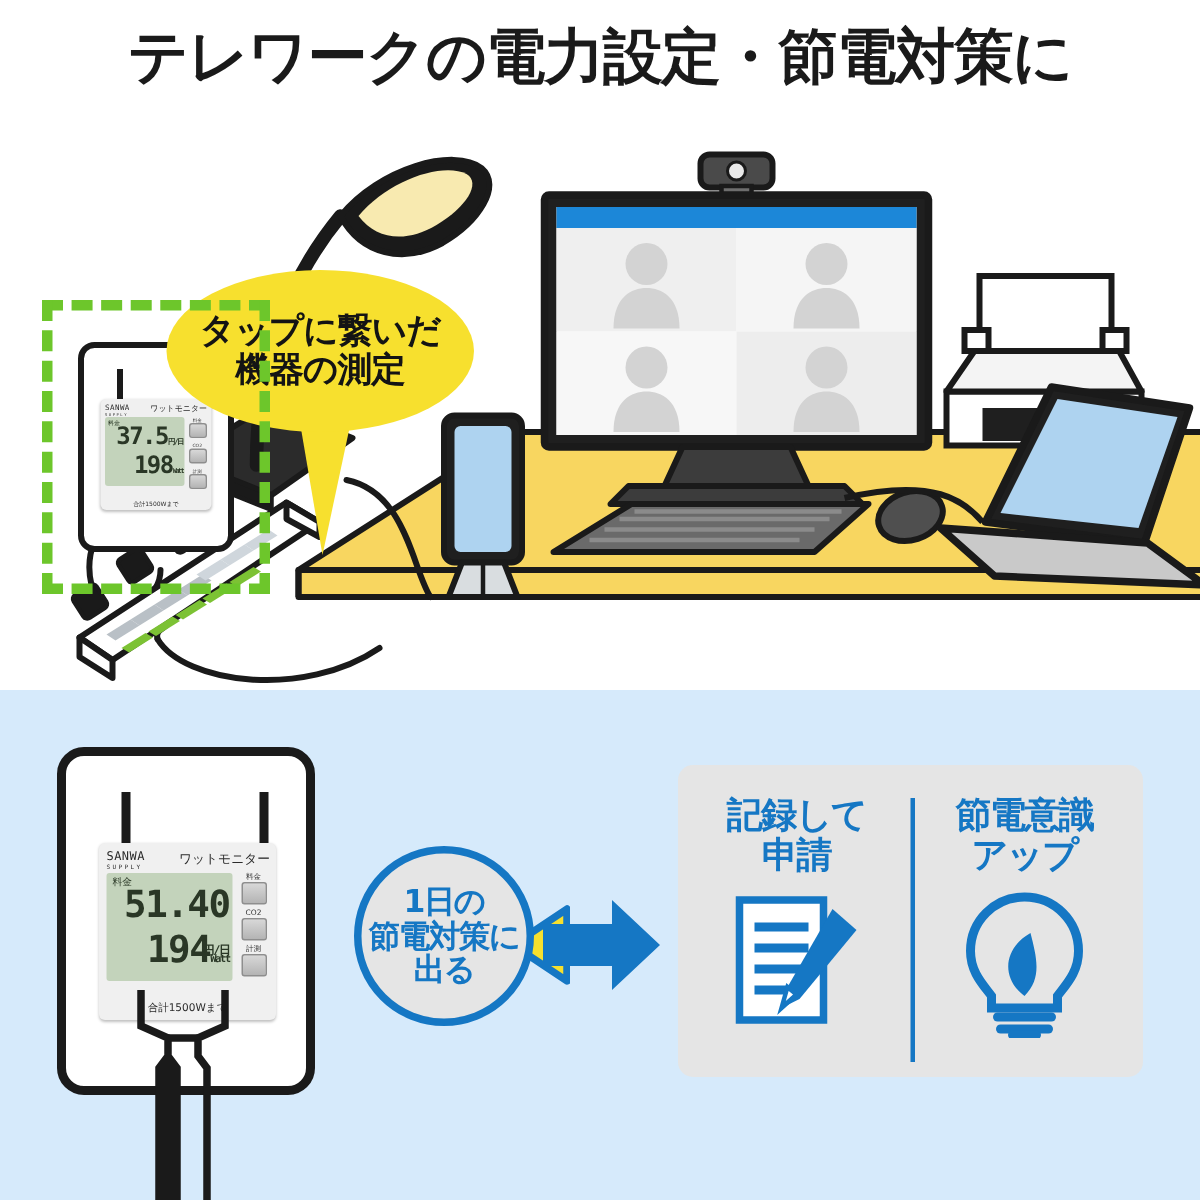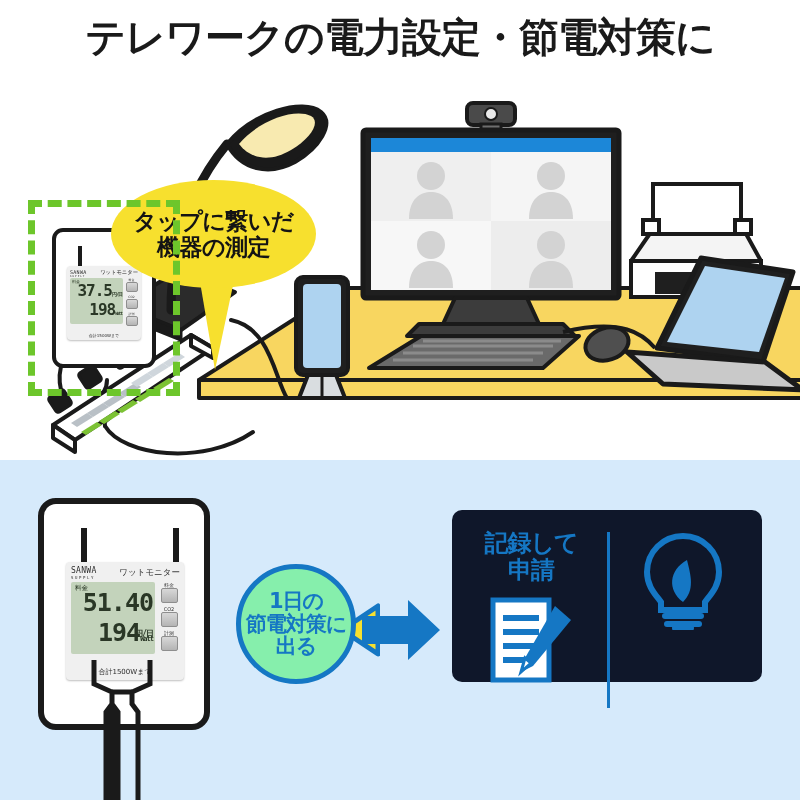--- a/index.html
+++ b/index.html
@@ -137,34 +137,34 @@
   
   .dashbox{
     position:absolute;left:28px;top:200px;width:152px;height:196px;
     border:7px dashed #6dc62b;box-sizing:border-box;z-index:7;
     pointer-events:none;
   }
 
   
   .circle{
     position:absolute;left:236px;top:564px;width:120px;height:120px;
-    border-radius:50%;background:#86efac;border:5px solid #1577c4;
+    border-radius:50%;background:#e5e5e5;border:5px solid #1577c4;
     box-sizing:border-box;display:flex;align-items:center;justify-content:center;
     z-index:5;
   }
   .circle-txt{
     text-align:center;line-height:1.07;font-size:21px;font-weight:bold;
     color:#1577c4;font-family:"DejaVu Sans","Liberation Sans",sans-serif;
     letter-spacing:-1px;
   }
 
   
   .card{
-    position:absolute;left:452px;top:510px;width:310px;height:172px;
-    background:#0f172a;border-radius:10px;z-index:3;
+    position:absolute;left:452px;top:510px;width:310px;height:208px;
+    background:#e5e5e5;border-radius:10px;z-index:3;
   }
   .card .col{
     position:absolute;top:0;width:150px;height:220px;
     display:flex;flex-direction:column;align-items:center;justify-content:flex-start;
     padding-top:20px;box-sizing:border-box;
   }
   .card .col.left{left:4px;}
   .card .col.right{right:4px;}
   .card .divider{
     position:absolute;left:155px;top:22px;width:3px;height:176px;background:#1577c4;
@@ -430,20 +430,24 @@
             <path d="M22 40 L58 40"></path>
             <path d="M22 54 L58 54"></path>
             <path d="M22 68 L50 68"></path>
         </g>
         <path d="M74 14 L90 28 L52 74 L40 80 L44 66 Z" fill="#1577c4"></path>
         <path d="M40 80 L44 66 L50 71 Z" fill="#ffffff" stroke="#1577c4" stroke-width="3"></path>
       </svg>
     </div>
 
     <div class="col right">
+      <div class="ctxt">
+        <div>節電意識</div>
+        <div>アップ</div>
+      </div>
       <svg width="100" height="100" viewBox="0 0 100 100">
         <path d="M50 6 C70 6 86 22 86 42 C86 56 78 64 72 72 L72 80 L28 80 L28 72 C22 64 14 56 14 42 C14 22 30 6 50 6 Z" fill="none" stroke="#1577c4" stroke-width="6"></path>
         <path d="M50 72 C34 60 36 40 54 30 C58 46 62 60 50 72 Z" fill="#1577c4"></path>
         <g stroke="#1577c4" stroke-width="6" stroke-linecap="round">
           <path d="M32 86 L68 86"></path>
           <path d="M34 94 L66 94"></path>
         </g>
         <path d="M42 98 L58 98" stroke="#1577c4" stroke-width="6" stroke-linecap="round"></path>
       </svg>
     </div>

